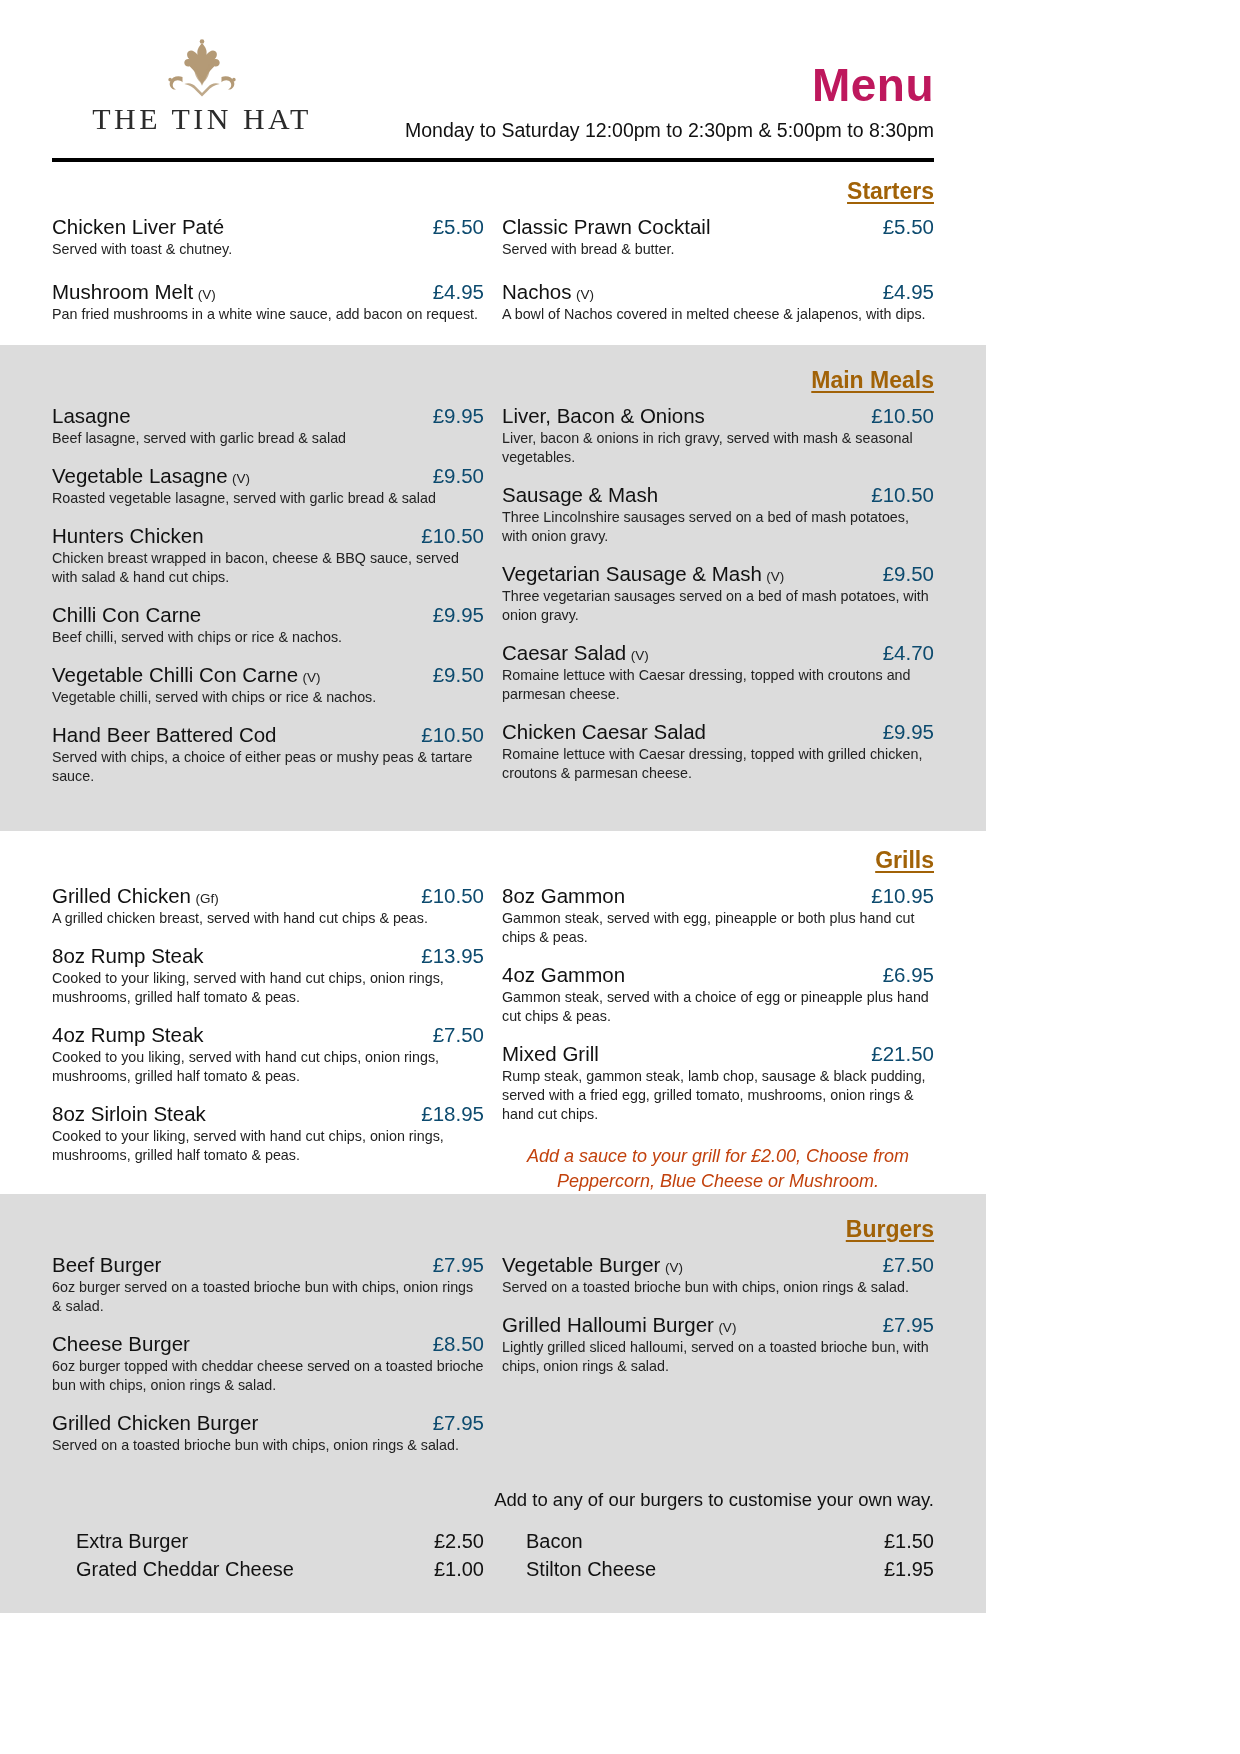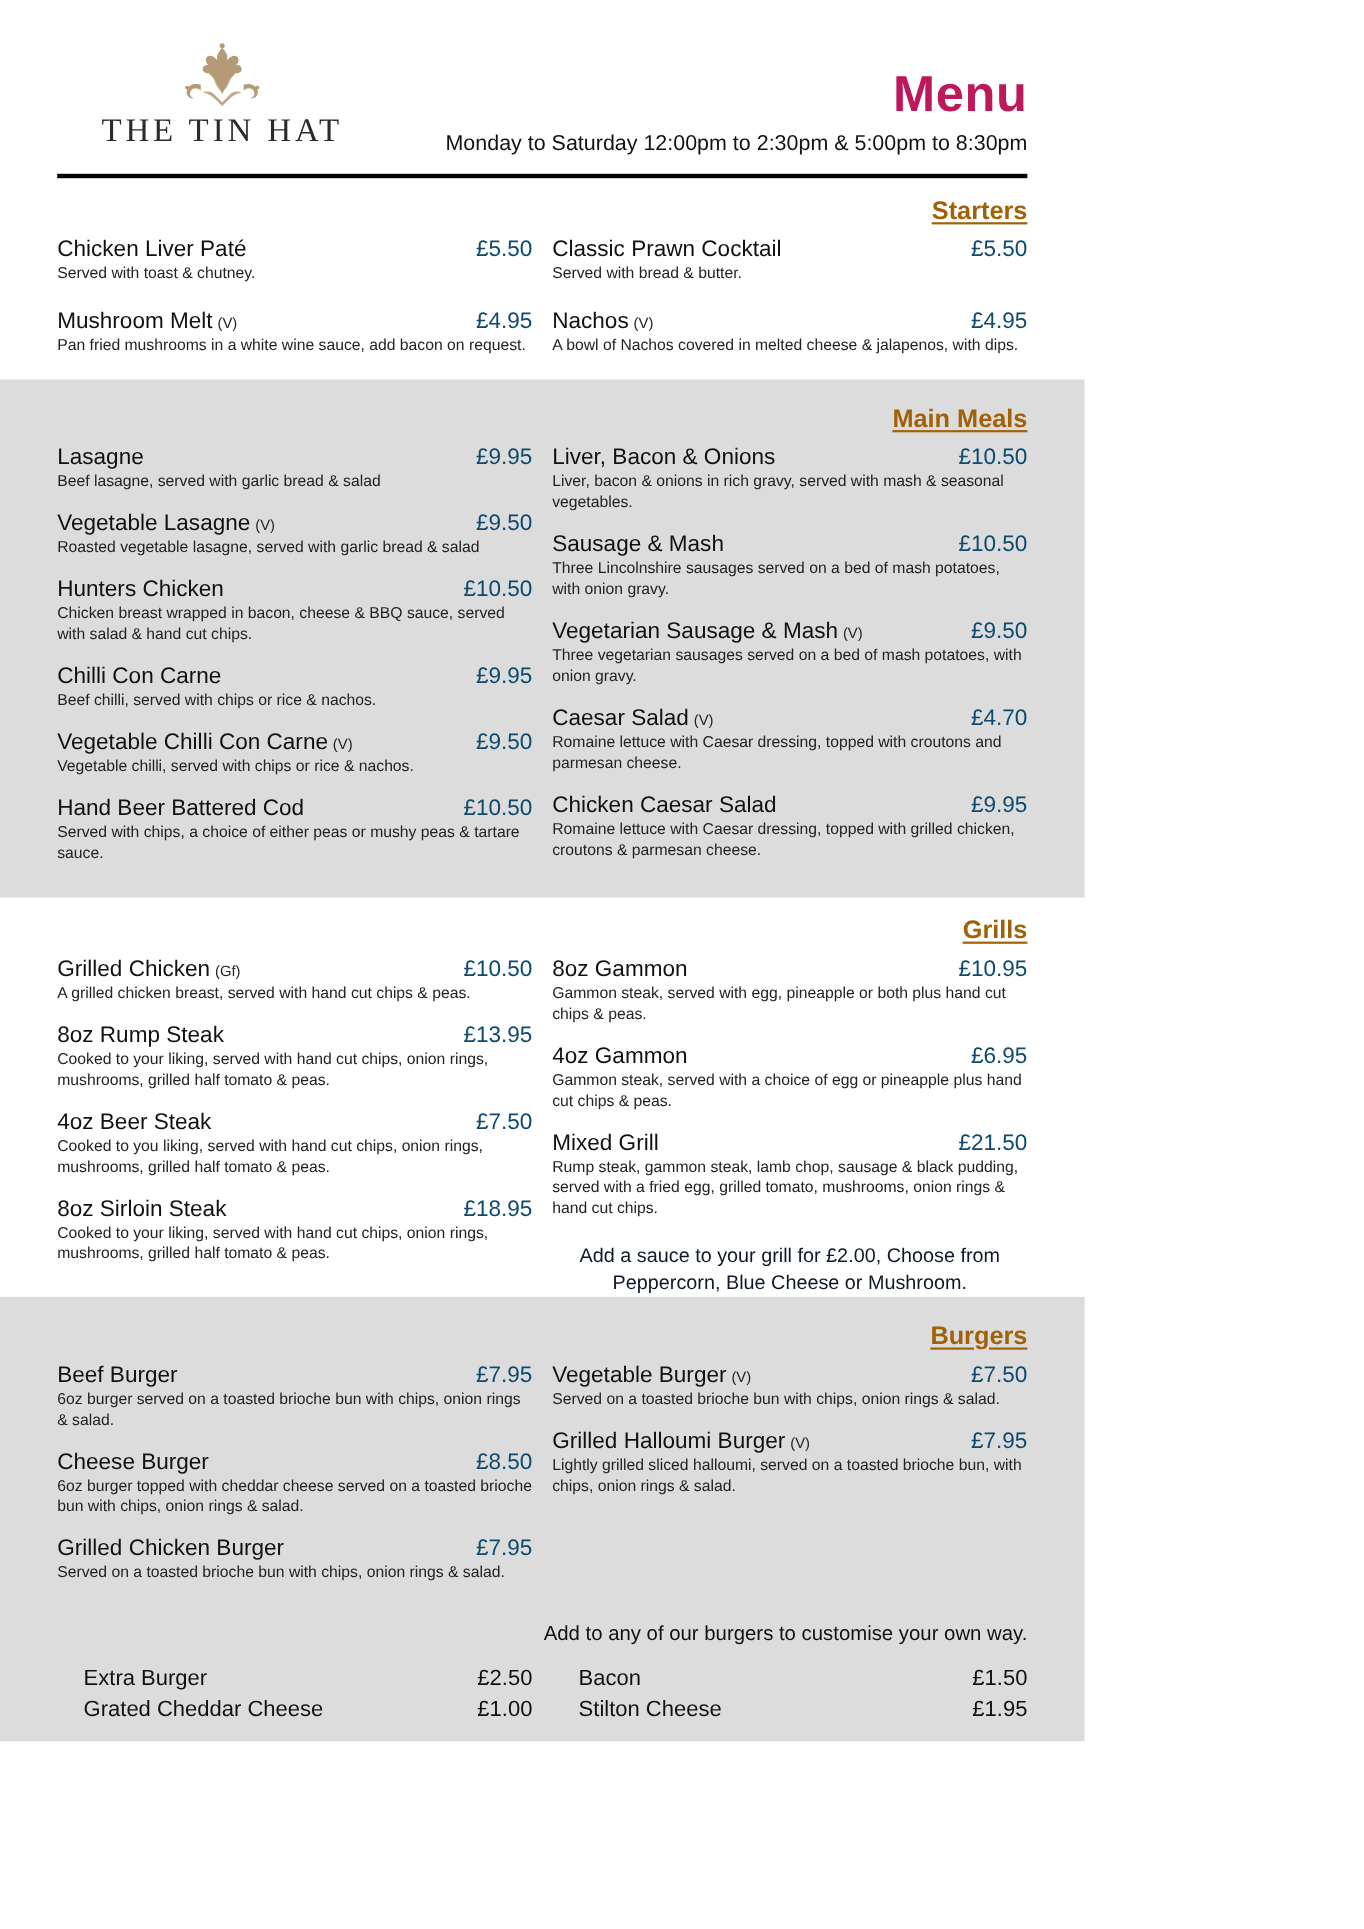--- a/index.html
+++ b/index.html
@@ -58,21 +58,21 @@
     color: #111;
   }
 
   .header-rule {
     margin: 8px 52px 0 52px;
     border-top: 4px solid #000;
   }
 
   
   .section { padding: 0 52px; position: relative; }
-  .section.shaded { background: #dcdcdc; padding-top: 6px; padding-bottom: 14px; }
+  .section.shaded { background: #dcdcdc; padding-top: 6px; padding-bottom: 29px; }
 
   .section-title {
     text-align: right;
     font-size: 23px;
     font-weight: bold;
     text-decoration: underline;
     text-underline-offset: 3px;
     padding: 16px 0 10px 0;
     color: #a16207;
   }
@@ -111,22 +111,23 @@
     line-height: 1.32;
     margin-top: 1px;
     max-width: 470px;
   }
   .loose .item { margin-bottom: 21px; }
 
   .note {
     text-align: center;
     font-size: 18px;
     line-height: 1.4;
-    color: #0f172a;
+    color: #c2410c;
     margin-top: 20px;
+    font-style: italic;
   }
   .note-center-wide {
     text-align: right;
     font-size: 18.5px;
     color: #111;
     padding: 18px 0 14px 0;
   }
 
   
   .addons {
@@ -315,21 +316,21 @@
             </div>
             <div class="item">
               <div class="item-head">
                 <div><span class="item-name">8oz Rump Steak</span></div>
                 <span class="item-price">£13.95</span>
               </div>
               <div class="item-desc">Cooked to your liking, served with hand cut chips, onion rings, mushrooms, grilled half tomato &amp; peas.</div>
             </div>
             <div class="item">
               <div class="item-head">
-                <div><span class="item-name">4oz Beer Steak</span></div>
+                <div><span class="item-name">4oz Rump Steak</span></div>
                 <span class="item-price">£7.50</span>
               </div>
               <div class="item-desc">Cooked to you liking, served with hand cut chips, onion rings, mushrooms, grilled half tomato &amp; peas.</div>
             </div>
             <div class="item">
               <div class="item-head">
                 <div><span class="item-name">8oz Sirloin Steak</span></div>
                 <span class="item-price">£18.95</span>
               </div>
               <div class="item-desc">Cooked to your liking, served with hand cut chips, onion rings, mushrooms, grilled half tomato &amp; peas.</div>

